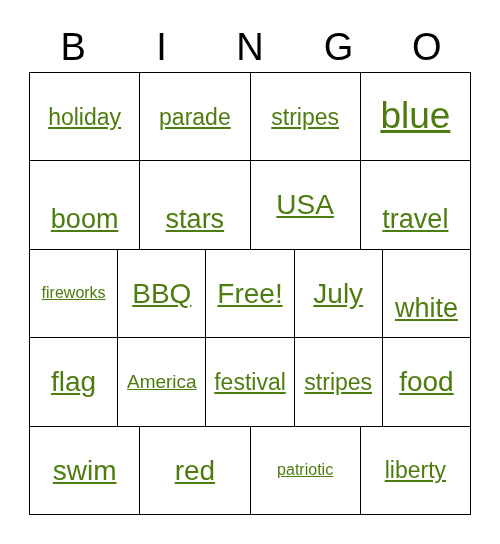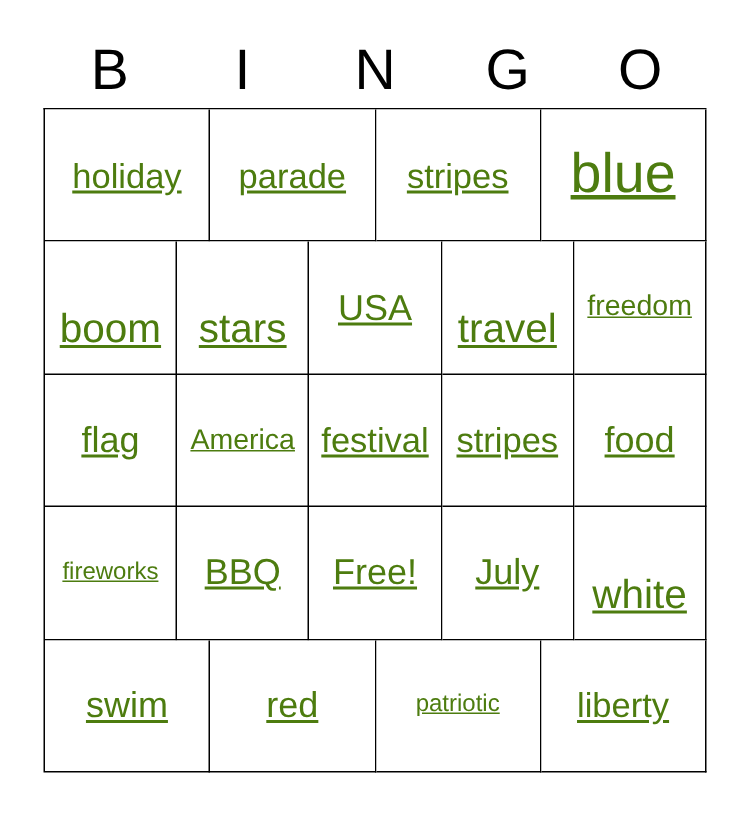--- a/index.html
+++ b/index.html
@@ -75,21 +75,21 @@
     display: block;
     text-align: center;
     line-height: 1.05;
     white-space: nowrap;
     color: #4d7c0f;
     text-decoration: underline;
   }
 
   
   .fs-xxl { font-size: 37px; }
-  .fs-xl  { font-size: 24px; }
+  .fs-xl  { font-size: 28px; }
   .fs-l   { font-size: 27px; margin-top: 29px; }
   .fs-m   { font-size: 23px; }
   .fs-s   { font-size: 19px; }
   .fs-xs  { font-size: 16px; }
   .fs-xxs { font-size: 12.5px; }
 </style>
 </head>
 <body>
 
 <div id="card">
@@ -125,22 +125,37 @@
         </div>
       <div class="cell">
           <span class="cell-text fs-l">stars</span>
         </div>
       <div class="cell">
           <span class="cell-text fs-xl">USA</span>
         </div>
       <div class="cell">
           <span class="cell-text fs-l">travel</span>
         </div>
+    </div>
+
+    <div class="grid-row">
       <div class="cell">
-          <span class="cell-text fs-s">freedom</span>
+          <span class="cell-text fs-xs">fireworks</span>
+        </div>
+      <div class="cell">
+          <span class="cell-text fs-xl">BBQ</span>
+        </div>
+      <div class="cell">
+          <span class="cell-text fs-xl">Free!</span>
+        </div>
+      <div class="cell">
+          <span class="cell-text fs-xl">July</span>
+        </div>
+      <div class="cell">
+          <span class="cell-text fs-l">white</span>
         </div>
     </div>
 
     <div class="grid-row">
       <div class="cell">
           <span class="cell-text fs-xl">flag</span>
         </div>
       <div class="cell">
           <span class="cell-text fs-s">America</span>
         </div>
@@ -150,38 +165,20 @@
       <div class="cell">
           <span class="cell-text fs-m">stripes</span>
         </div>
       <div class="cell">
           <span class="cell-text fs-xl">food</span>
         </div>
     </div>
 
     <div class="grid-row">
       <div class="cell">
-          <span class="cell-text fs-xs">fireworks</span>
-        </div>
-      <div class="cell">
-          <span class="cell-text fs-xl">BBQ</span>
-        </div>
-      <div class="cell">
-          <span class="cell-text fs-xl">Free!</span>
-        </div>
-      <div class="cell">
-          <span class="cell-text fs-xl">July</span>
-        </div>
-      <div class="cell">
-          <span class="cell-text fs-l">white</span>
-        </div>
-    </div>
-
-    <div class="grid-row">
-      <div class="cell">
           <span class="cell-text fs-xl">swim</span>
         </div>
       <div class="cell">
           <span class="cell-text fs-xl">red</span>
         </div>
       <div class="cell">
           <span class="cell-text fs-xs">patriotic</span>
         </div>
       <div class="cell">
           <span class="cell-text fs-m">liberty</span>

